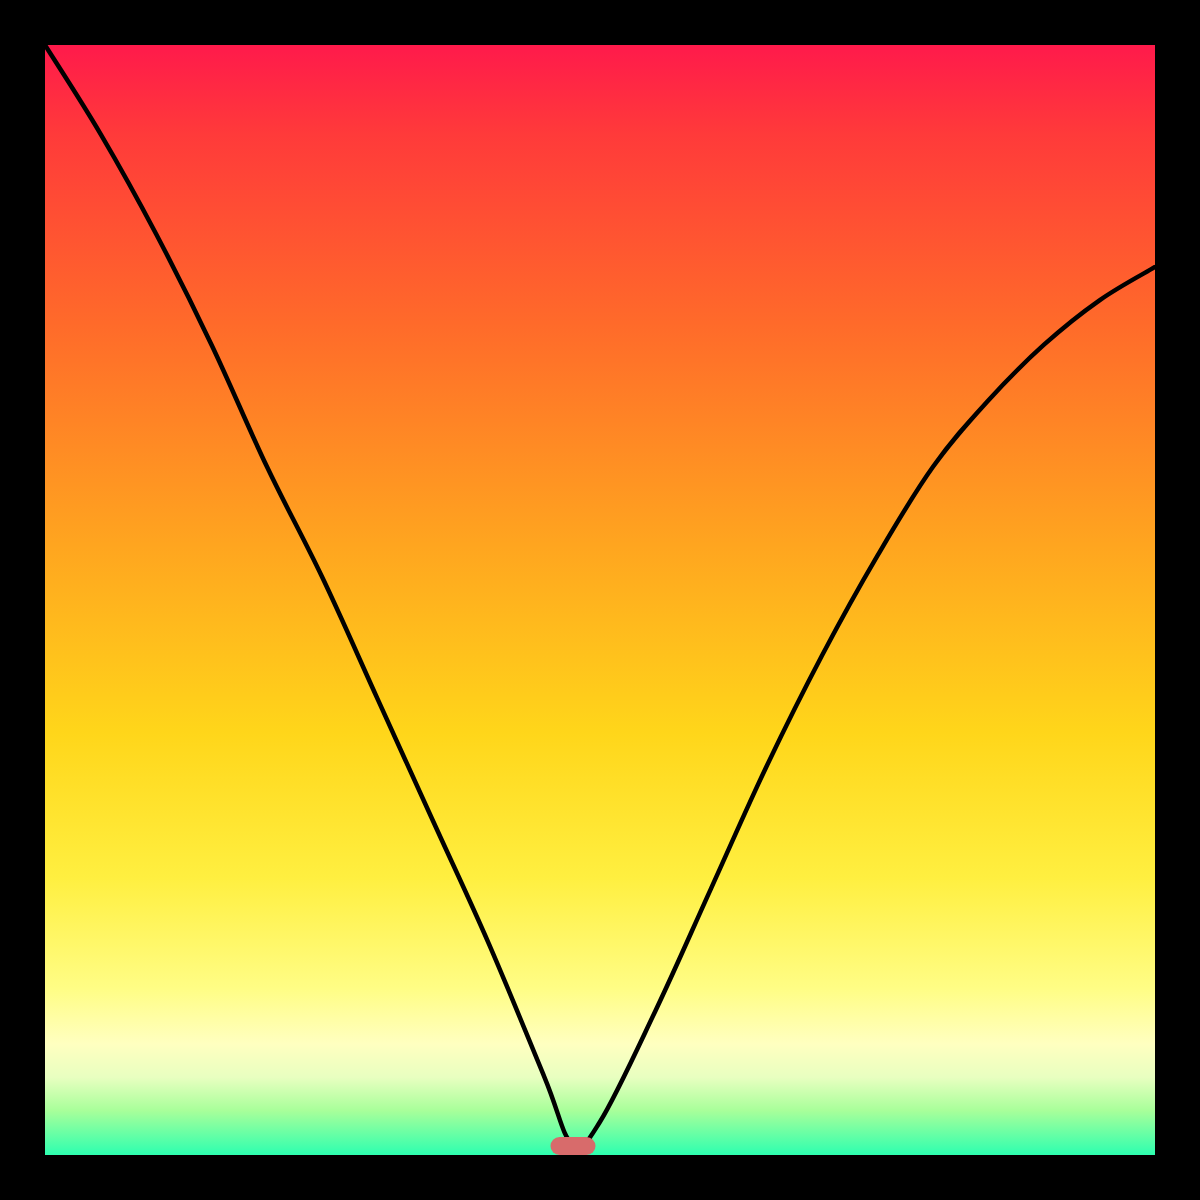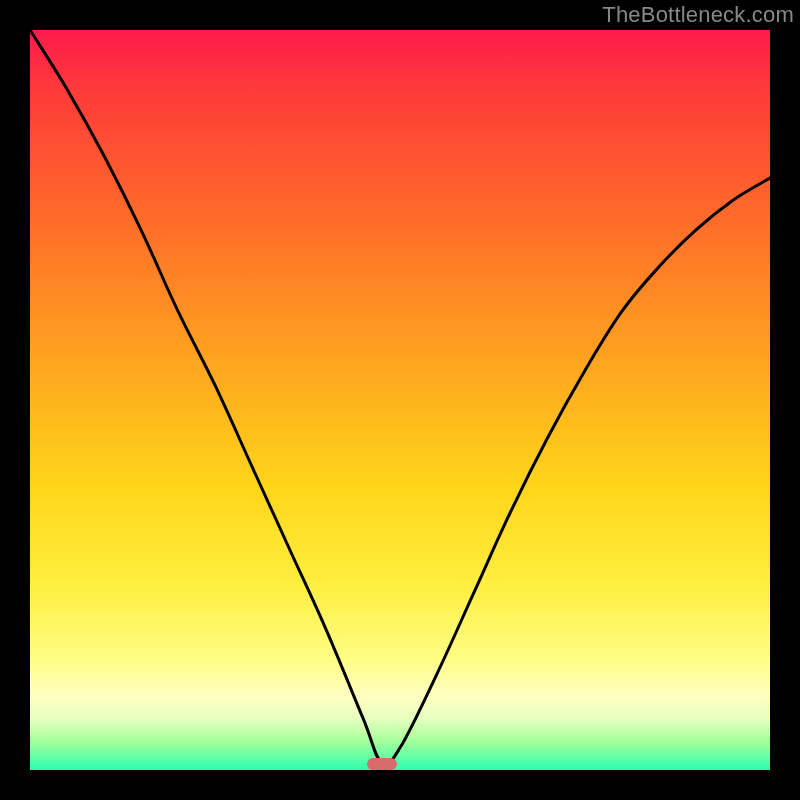--- a/index.html
+++ b/index.html
@@ -62,21 +62,20 @@
     color: #888;
     font-size: 22px;
     font-weight: 500;
     letter-spacing: 0.2px;
   }
 </style>
 </head>
 <body>
 
 <div class="page">
-  <div class="watermark">TheBottleneck.com</div>
 
   <div class="chart-area">
     <svg class="curve" viewBox="0 0 740 740" preserveAspectRatio="none">
       <path id="curve-path" fill="none" stroke="#000" stroke-width="3" stroke-linecap="round" stroke-linejoin="round" d="M 0 0 C 6.66 10.655999999999988, 23.68 36.55599999999992, 37 59.19999999999993 C 50.32 81.84399999999994, 60.68 100.49200000000005, 74 125.80000000000007 C 87.32 151.1080000000001, 97.68 171.8280000000001, 111 199.80000000000007 C 124.32 227.77200000000005, 134.68 253.228, 148 281.2 C 161.32 309.17199999999997, 171.68 327.228, 185 355.2 C 198.32 383.17199999999997, 208.68 407.29600000000005, 222 436.6 C 235.32 465.904, 245.68 488.696, 259 518 C 272.32 547.304, 282.68 568.764, 296 599.4 C 309.32 630.036, 323.01 664.224, 333 688.2 C 342.99 712.176, 344.84 727.272, 351.5 732.6 C 358.16 737.928, 360.01 733.784, 370 717.8 C 379.99 701.8159999999999, 393.68000000000006 671.7719999999999, 407.00000000000006 643.8 C 420.32000000000005 615.828, 430.68 591.704, 444 562.4 C 457.32 533.096, 467.68 508.972, 481 481 C 494.32 453.028, 504.68 432.308, 518 407 C 531.32 381.692, 541.68 363.044, 555 340.4 C 568.32 317.756, 578.68 299.848, 592 281.2 C 605.32 262.55199999999996, 615.68 251.45199999999994, 629 236.79999999999995 C 642.32 222.14799999999997, 652.68 211.78800000000007, 666 199.80000000000007 C 679.32 187.81200000000007, 689.68 179.52399999999994, 703 170.19999999999993 C 716.32 160.87599999999992, 733.34 151.99599999999998, 740 148"></path>
     </svg>
     <div class="marker" id="min-marker" style="left: 336.5px; background: rgb(216, 107, 107);"></div>
   </div>
 </div>
 
 </body></html>

